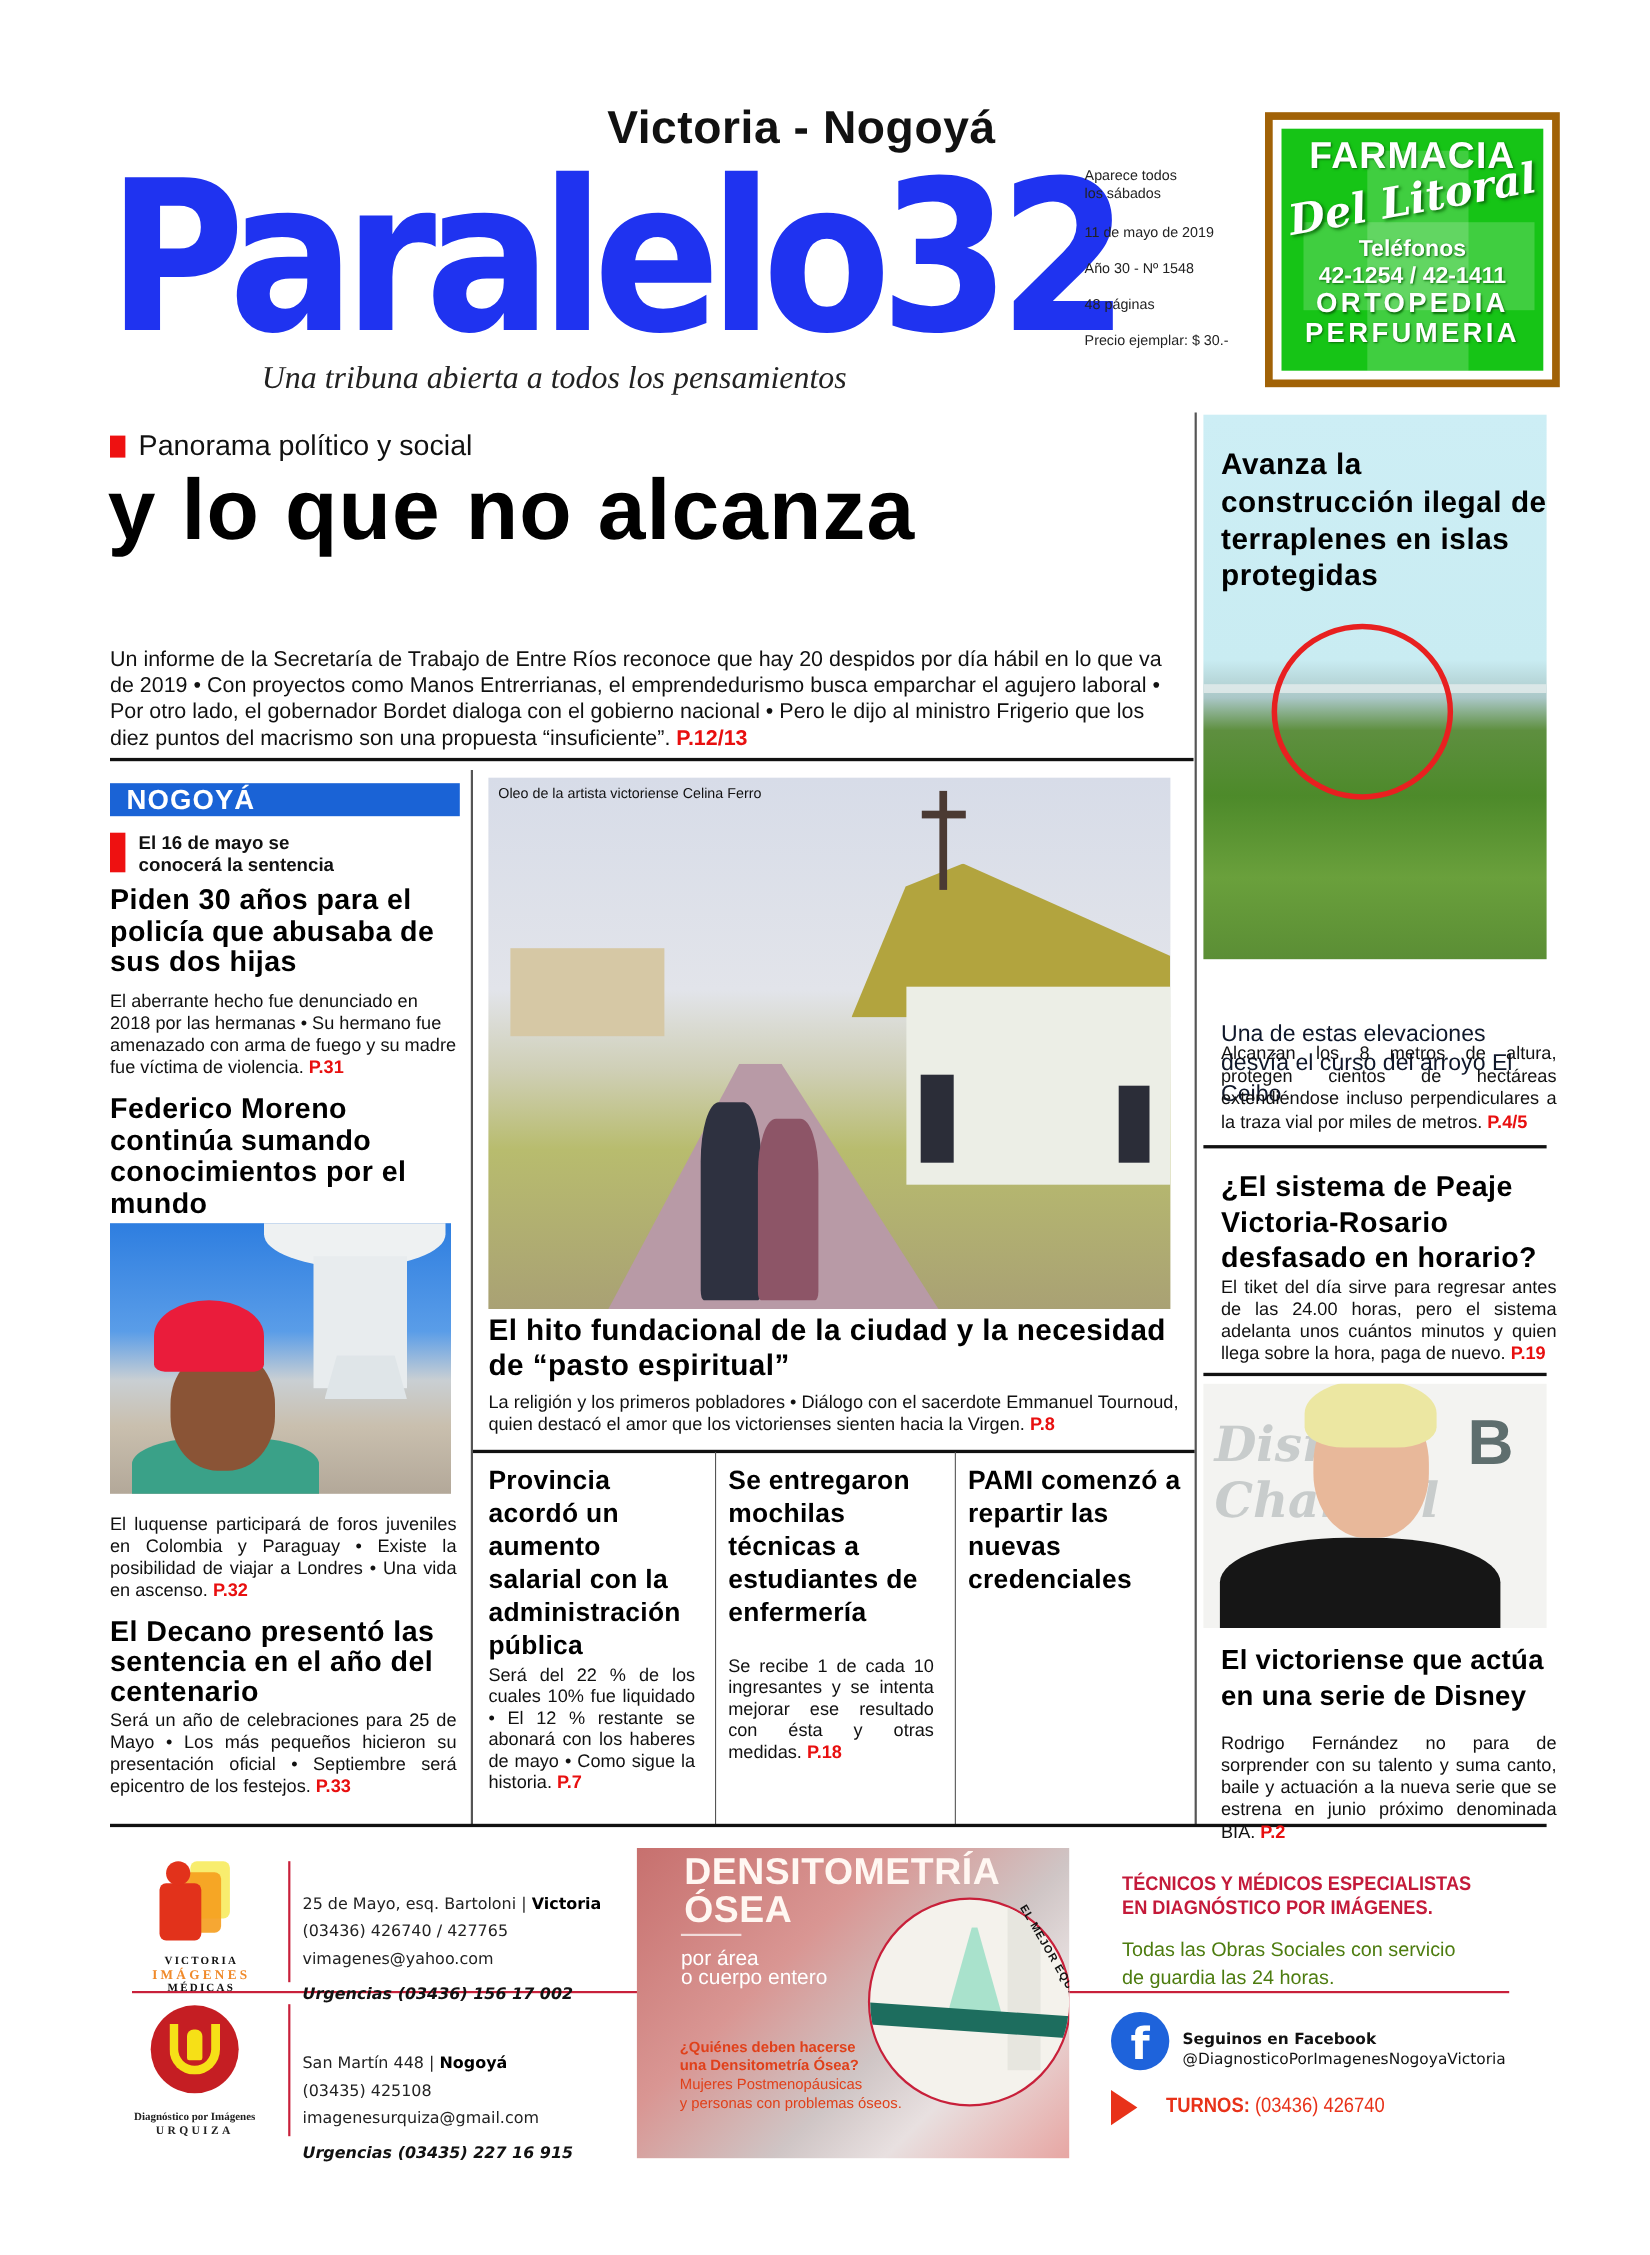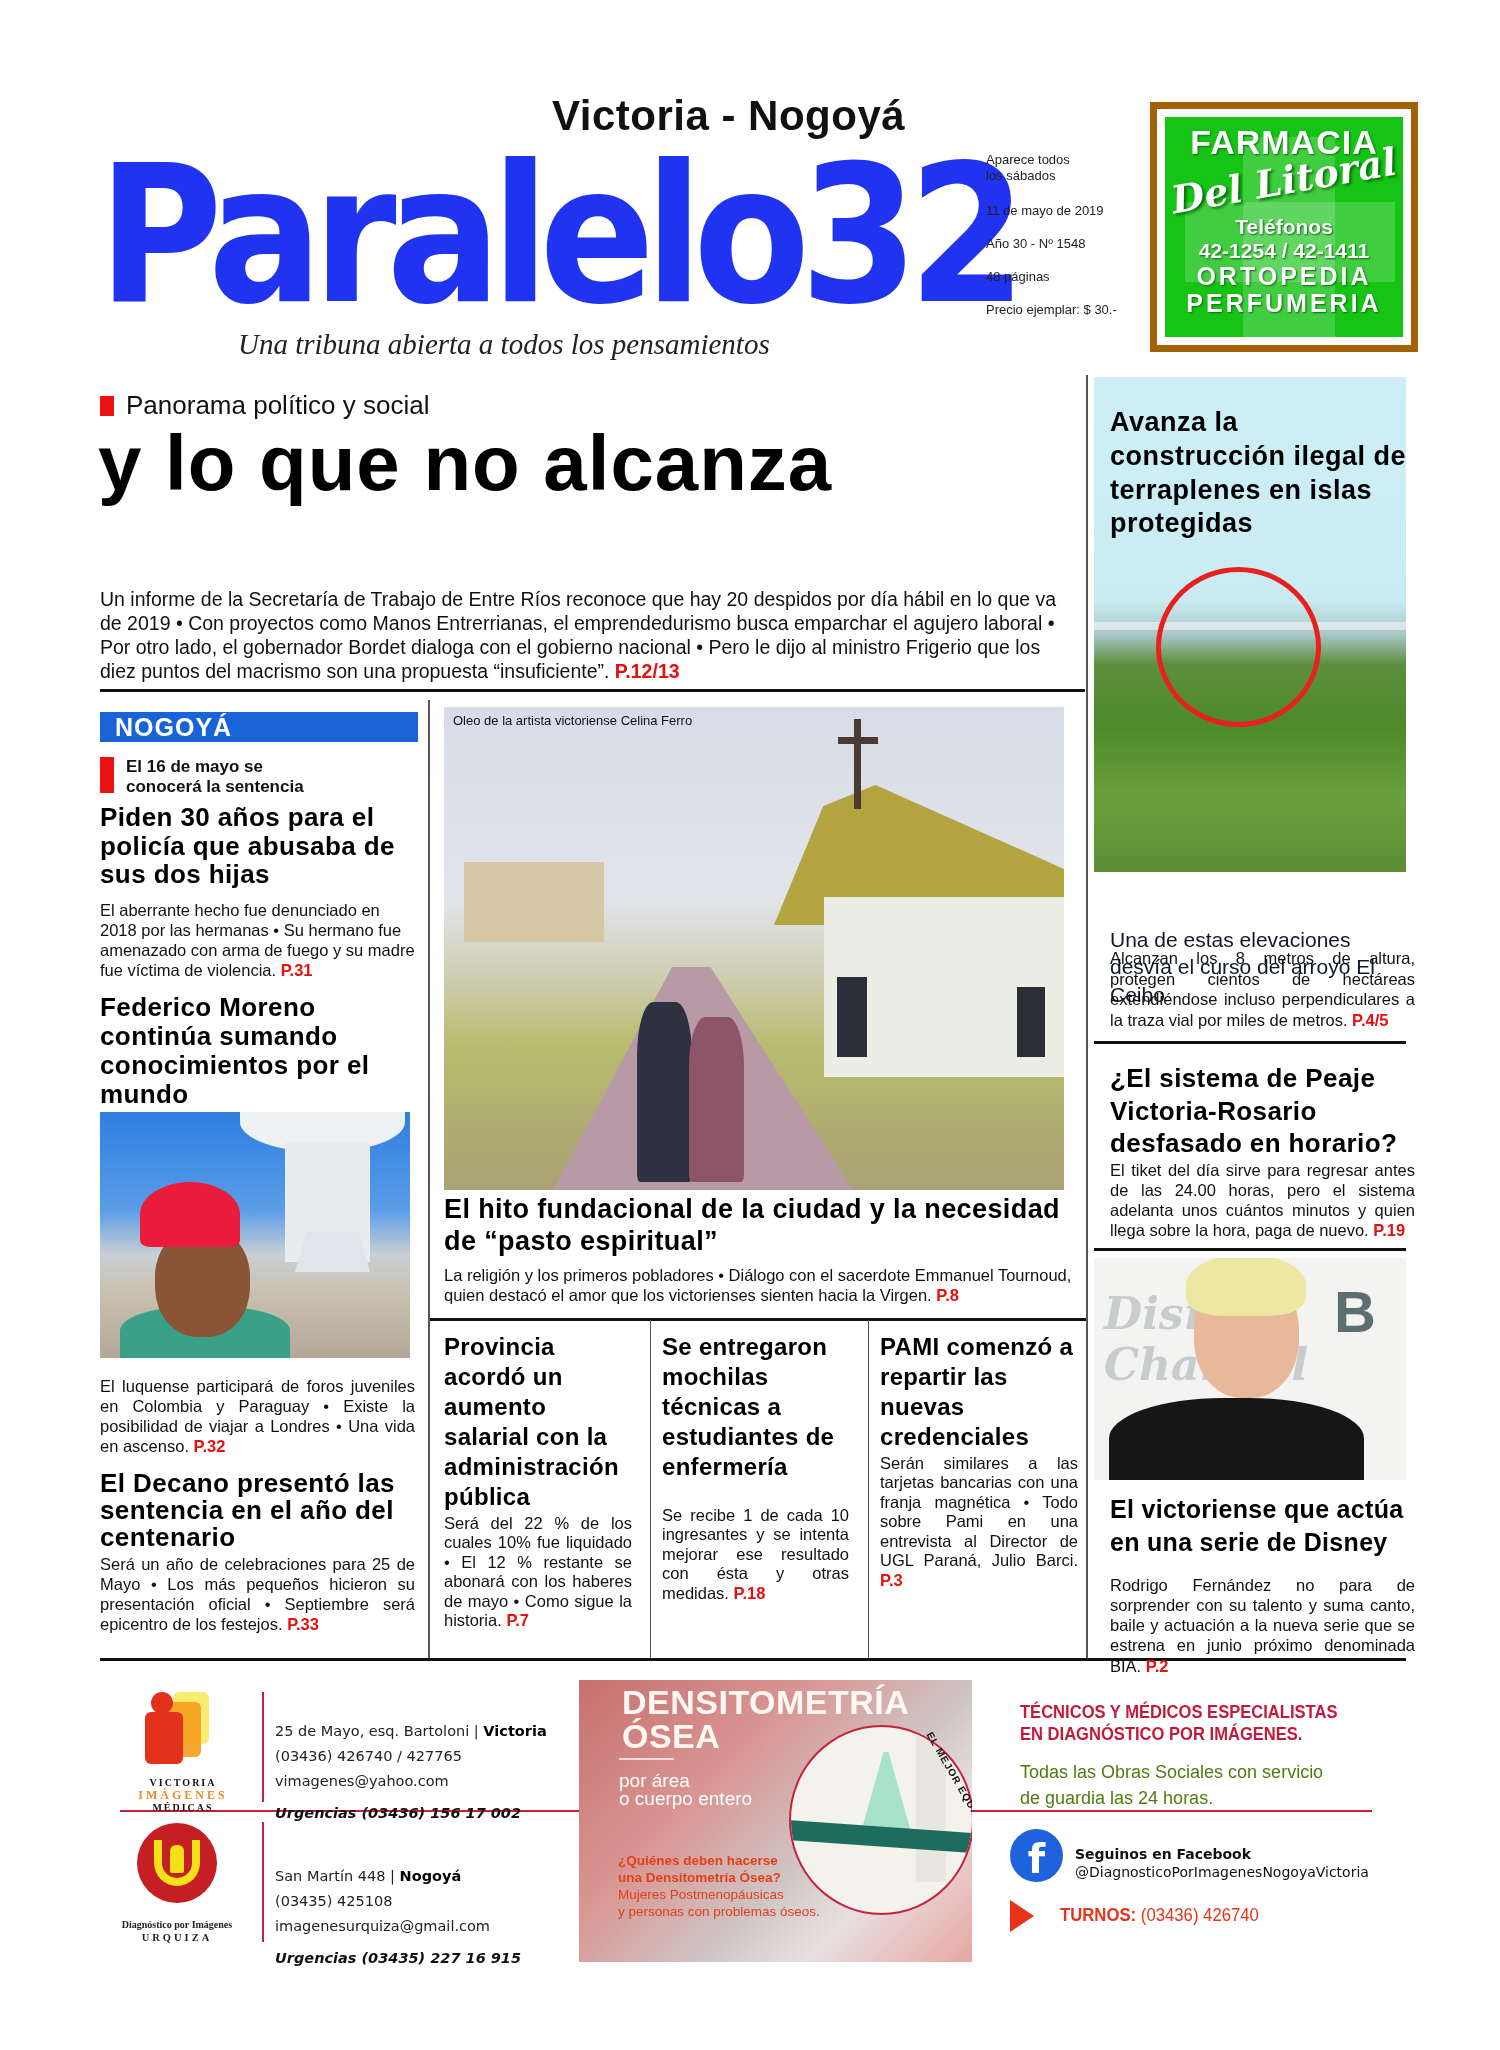--- a/index.html
+++ b/index.html
@@ -288,24 +288,20 @@
 </div>
 <div class="brief b2">
   <div class="brief-title">Se entregaron mochilas técnicas a estudiantes de enfermería</div>
   <div class="brief-body">
     <span>Se recibe 1 de cada 10 ingresantes y se intenta mejorar ese resultado con ésta y otras medidas.</span>
     <span class="pref">P.18</span>
   </div>
 </div>
 <div class="brief b3">
   <div class="brief-title">PAMI comenzó a repartir las nuevas credenciales</div>
-  <div class="brief-body">
-    <span>Serán similares a las tarjetas bancarias con una franja magnética • Todo sobre Pami en una entrevista al Director de UGL Paraná, Julio Barci.</span>
-    <span class="pref">P.3</span>
-  </div>
 </div>
 
 <div class="ad-rule" style="left:262px; top:1692px; width:2px; height:110px;"></div>
 <div class="ad-rule" style="left:262px; top:1822px; width:2px; height:120px;"></div>
 <div class="ad-rule" style="left:120px; top:1810px; width:460px; height:2px;"></div>
 <div class="ad-rule" style="left:972px; top:1810px; width:400px; height:2px;"></div>
 
 <div class="abs vim-logo">
   <div class="c"></div>
   <div class="b"></div>

